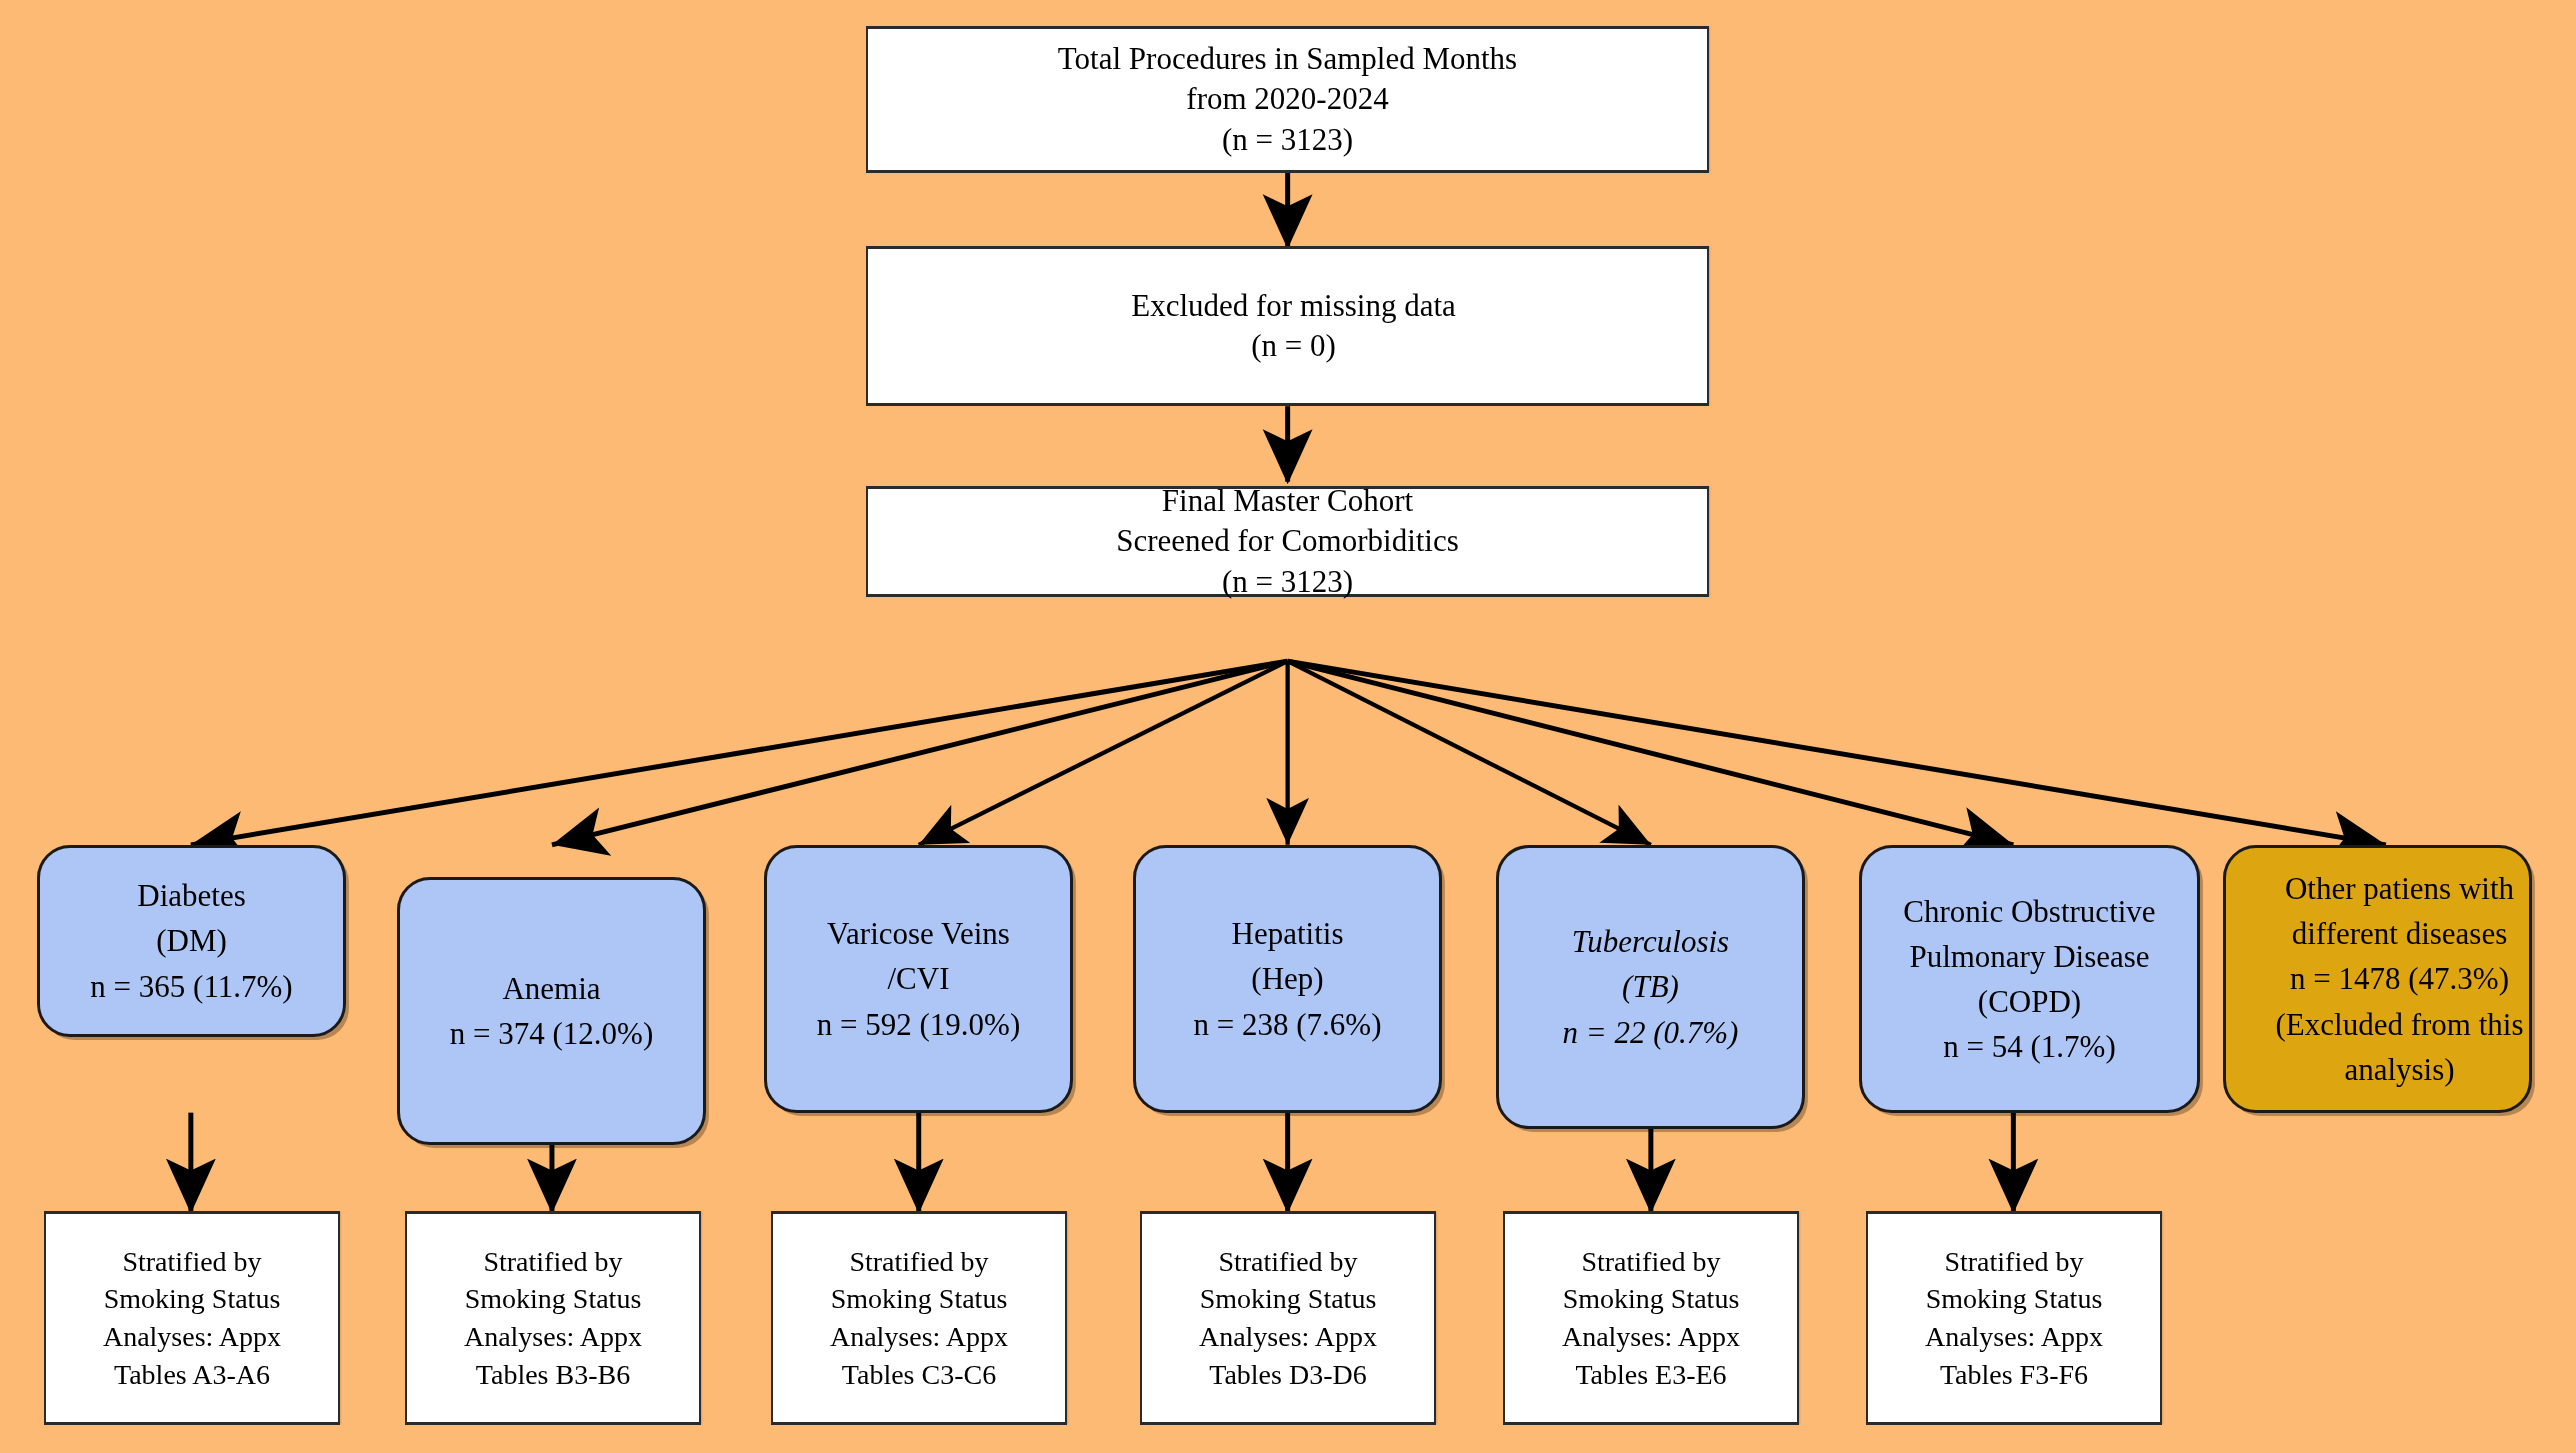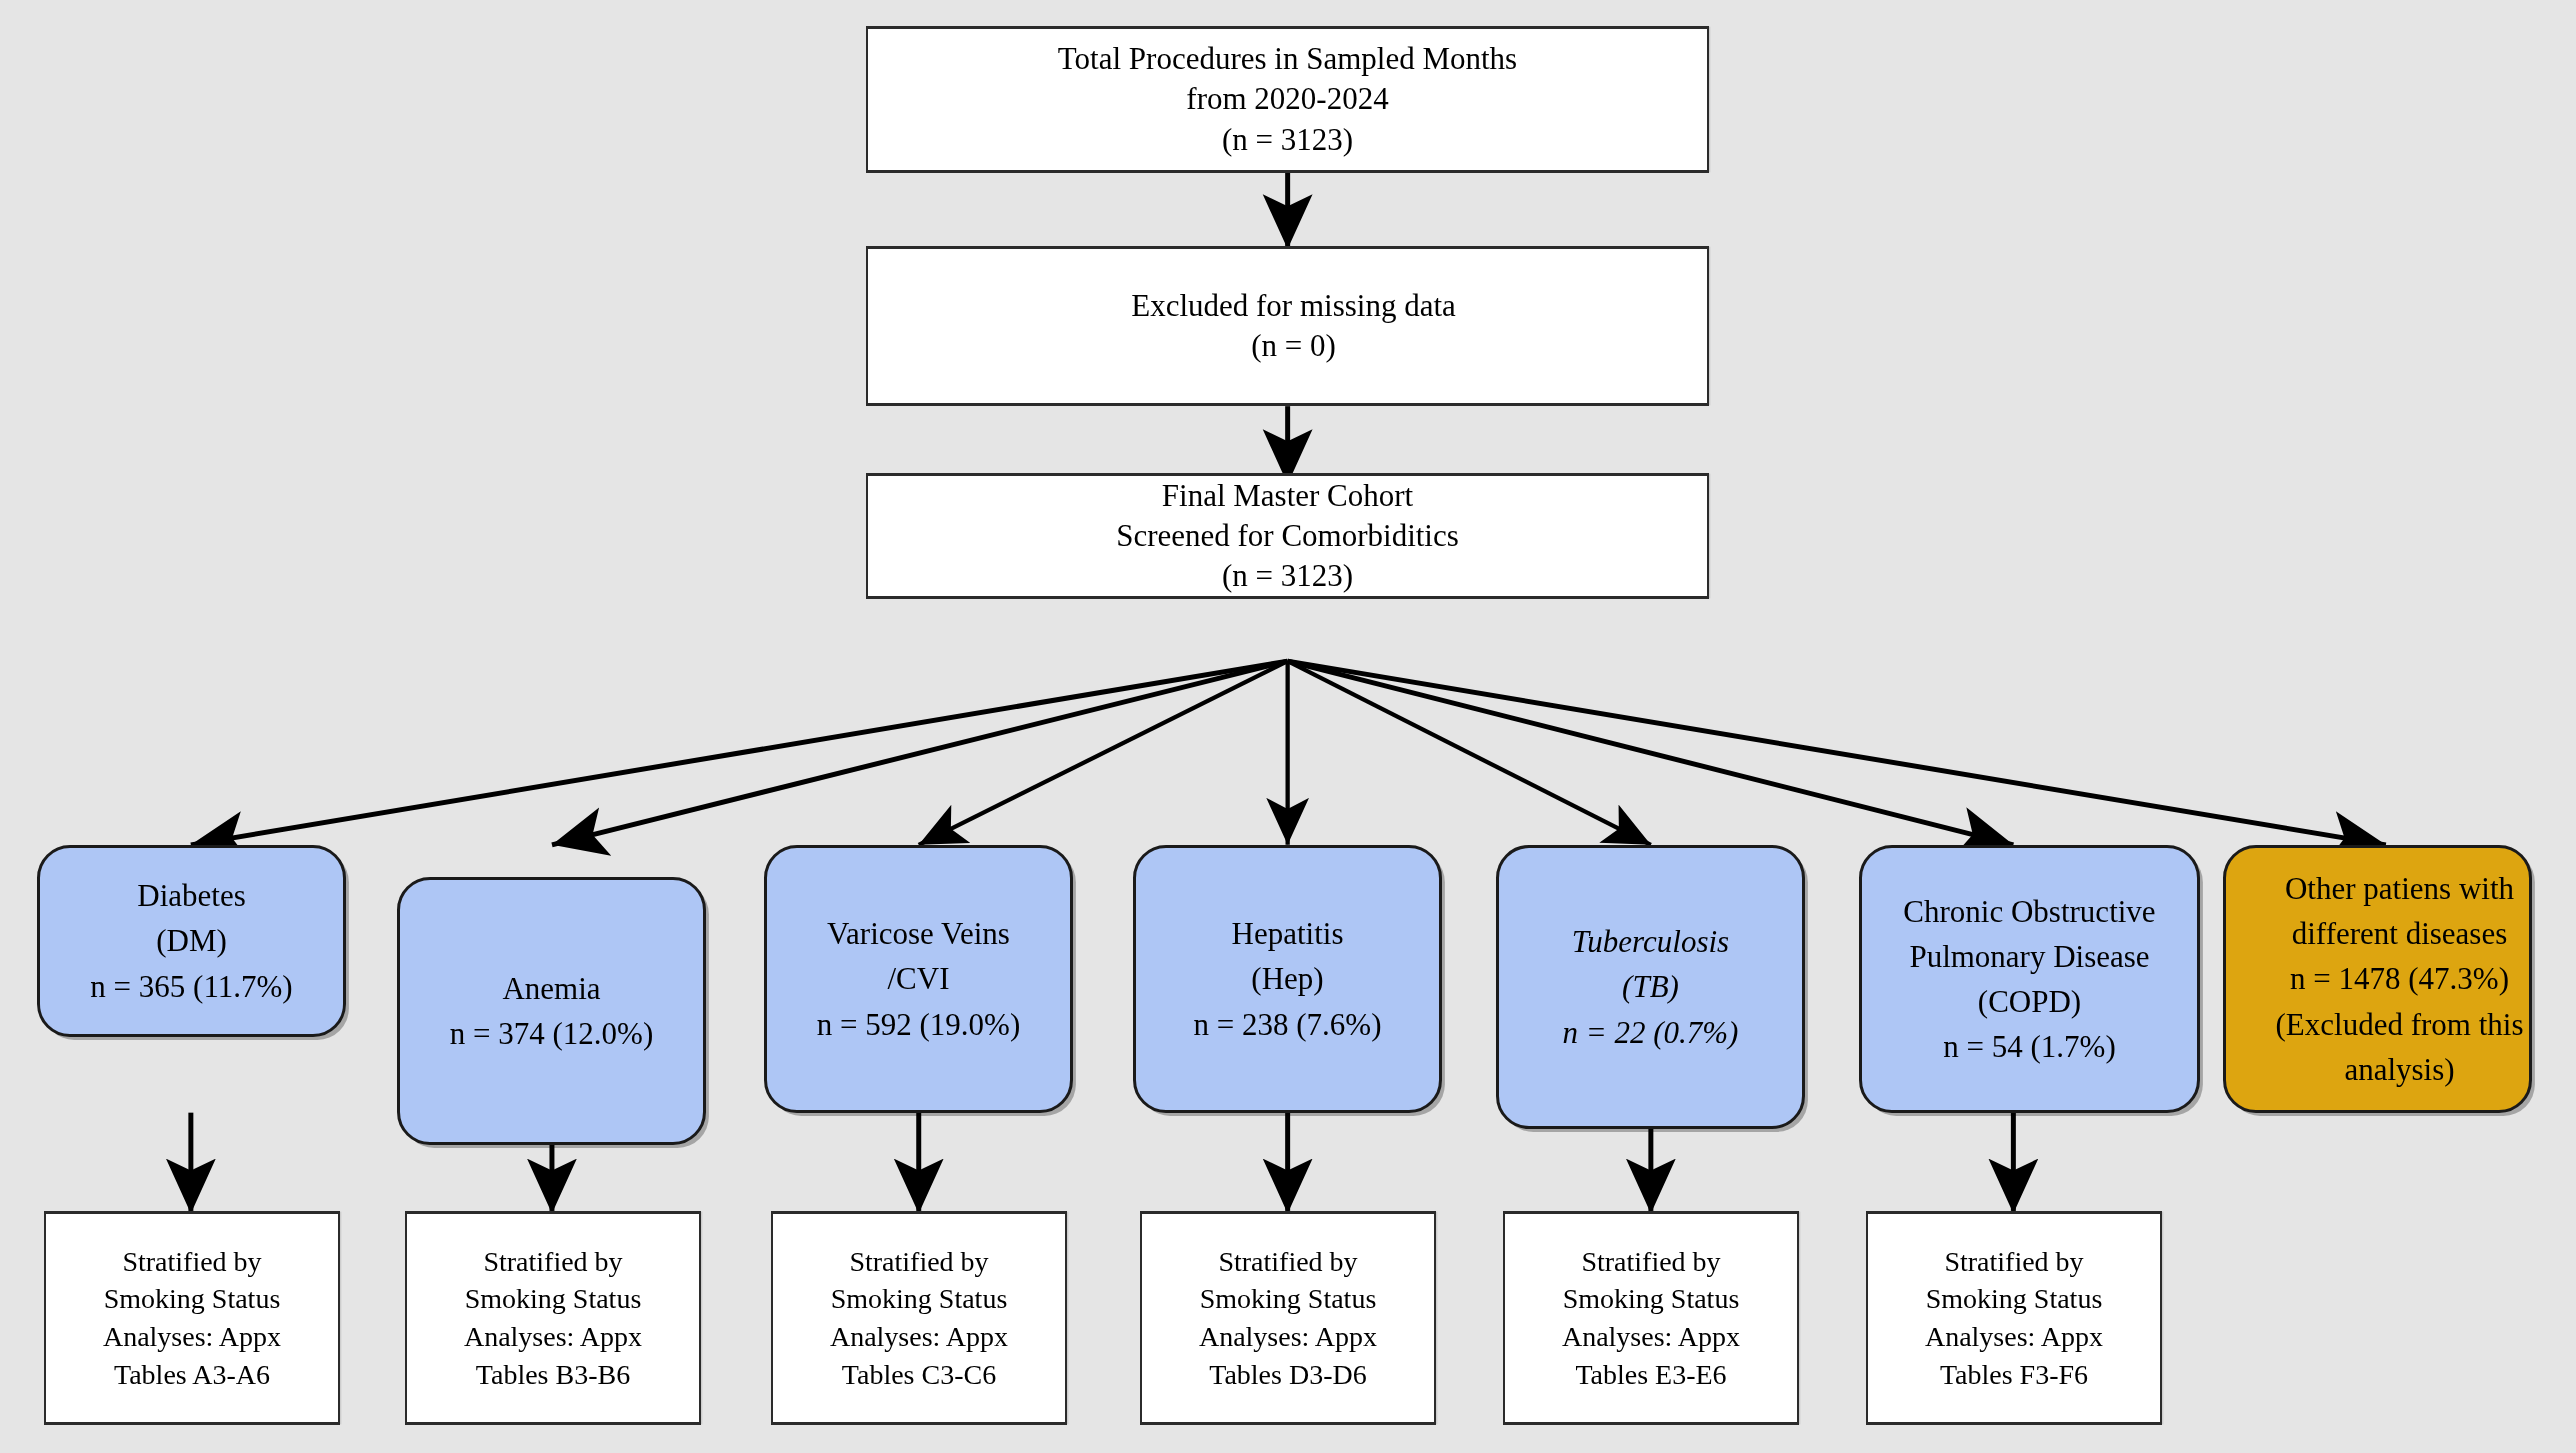--- a/index.html
+++ b/index.html
@@ -9,21 +9,21 @@
     background: #ffffff;
   }
   body {
     font-family: "Liberation Serif", "DejaVu Serif", serif;
     color: #000000;
   }
   #canvas {
     position: relative;
     width: 2576px;
     height: 1454px;
-    background: #e5e5e5;
+    background: #fdba74;
     overflow: hidden;
   }
   #edges {
     position: absolute;
     left: 0;
     top: 0;
     width: 2576px;
     height: 1454px;
     pointer-events: none;
   }
@@ -113,21 +113,21 @@
     <span class="line">Total Procedures in Sampled Months</span>
     <span class="line">from 2020-2024</span>
     <span class="line">(n = 3123)</span>
   </div>
 
   <div class="node rect" style="left:866px; top:246px; width:843px; height:160px;padding-left:12px;">
     <span class="line">Excluded for missing data</span>
     <span class="line">(n = 0)</span>
   </div>
 
-  <div class="node rect" style="left:866px; top:473px; width:843px; height:126px;">
+  <div class="node rect" style="left:866px; top:486px; width:843px; height:111px;">
     <span class="line">Final Master Cohort</span>
     <span class="line">Screened for Comorbiditics</span>
     <span class="line">(n = 3123)</span>
   </div>
 
   <div class="node round fill-blue" style="left:37px; top:845px; width:309px; height:192px;justify-content:center;">
     <span class="line">Diabetes</span>
     <span class="line">(DM)</span>
     <span class="line">n = 365 (11.7%)</span>
   </div>

